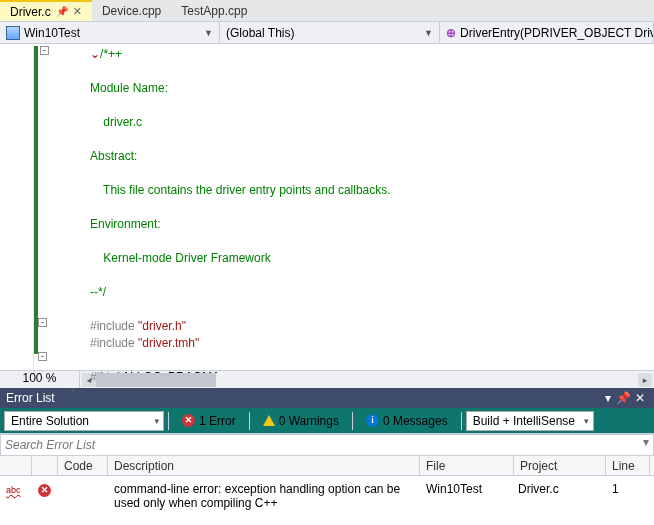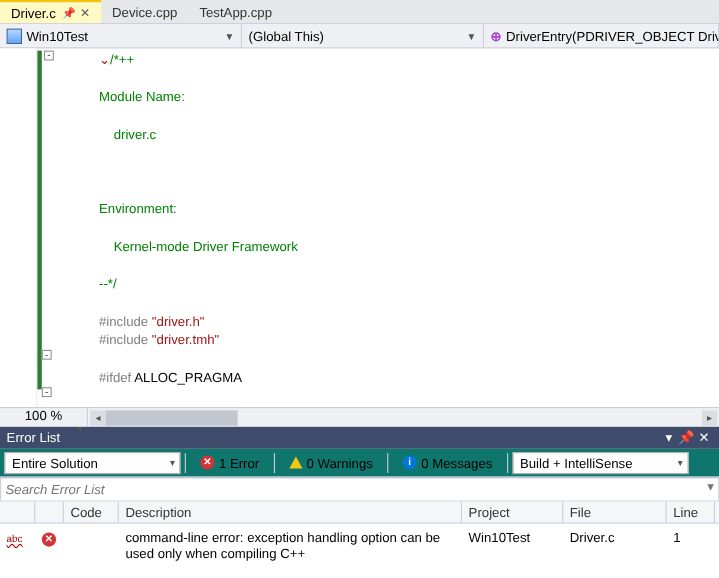--- a/index.html
+++ b/index.html
@@ -108,21 +108,23 @@
   <div class="out-box">-</div>
   <div class="fold" style="top:274px">-</div>
   <div class="fold" style="top:308px">-</div>
   <div class="code code-font">
     <div><span style="color:#a00">⌄</span><span class="green">/*++</span></div>
     <div>&nbsp;</div>
     <div class="green">Module Name:</div>
     <div>&nbsp;</div>
     <div class="green" style="white-space:pre">    driver.c</div>
     <div>&nbsp;</div>
-    <div>&nbsp;</div>
+    <div class="green">Abstract:</div>
+    <div>&nbsp;</div>
+    <div class="green" style="white-space:pre">    This file contains the driver entry points and callbacks.</div>
     <div>&nbsp;</div>
     <div class="green">Environment:</div>
     <div>&nbsp;</div>
     <div class="green" style="white-space:pre">    Kernel-mode Driver Framework</div>
     <div>&nbsp;</div>
     <div class="green">--*/</div>
     <div>&nbsp;</div>
     <div><span class="gray">#include </span><span class="maroon">"driver.h"</span></div>
     <div><span class="gray">#include </span><span class="maroon">"driver.tmh"</span></div>
     <div>&nbsp;</div>
@@ -165,38 +167,38 @@
   <div class="filter-btn">
     <span class="tri warn"></span>
     <span>0 Warnings</span>
   </div>
   <div class="sep"></div>
   <div class="filter-btn">
     <span class="circ info">i</span>
     <span>0 Messages</span>
   </div>
   <div class="sep"></div>
-  <div class="dd" style="width:160px">
+  <div class="dd" style="width:128px">
     <span>Build + IntelliSense</span>
     <span class="arrow-down">▾</span>
   </div>
 </div>
 
 <div class="search">
   <input placeholder="Search Error List" style="">
   <span style="color:#777">▾</span>
 </div>
 
 <div class="grid-head">
   <div class="gh col-ic"></div>
   <div class="gh col-icons"></div>
   <div class="gh col-code">Code</div>
   <div class="gh col-desc">Description</div>
+  <div class="gh col-file">File</div>
   <div class="gh col-proj">Project</div>
-  <div class="gh col-file">File</div>
   <div class="gh col-line">Line</div>
 </div>
 
 <div class="grid-row">
   <div class="gc col-ic"><span class="abc">abc</span></div>
   <div class="gc col-icons"><span class="circ err" style="display:inline-block">✕</span></div>
   <div class="gc col-code"></div>
   <div class="gc col-desc">command-line error: exception handling option can be used only when compiling C++</div>
   <div class="gc col-proj">Win10Test</div>
   <div class="gc col-file">Driver.c</div>

